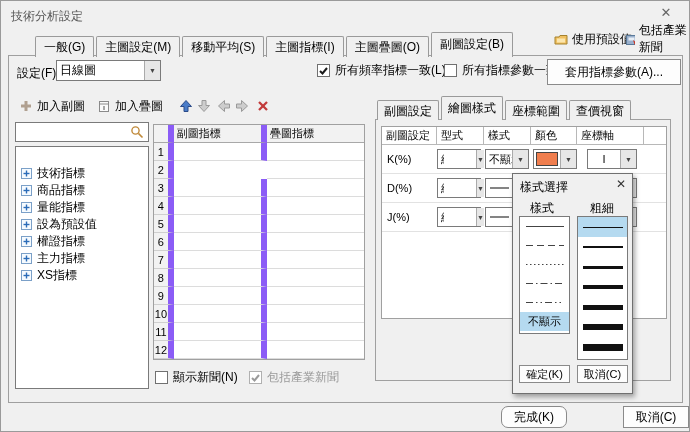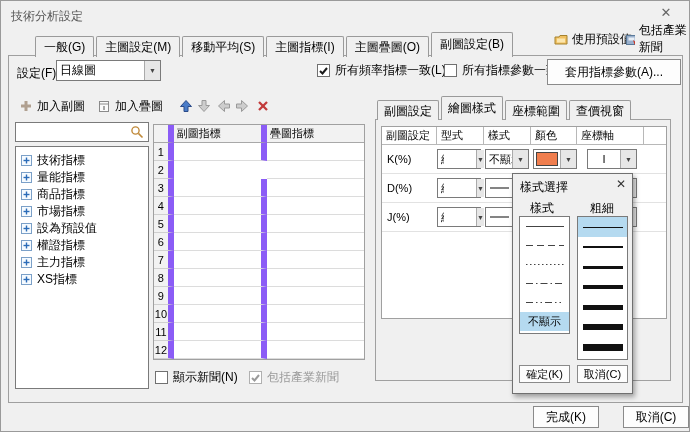--- a/index.html
+++ b/index.html
@@ -33,21 +33,21 @@
   .chk.disabled .box{border-color:#b0b0b0;color:#9a9a9a;}
   .btn{background:#fdfdfd;border:1px solid #8a8a8a;box-sizing:border-box;display:flex;align-items:center;justify-content:center;
        white-space:nowrap;}
   
   .ltoolbar{left:10px;top:40px;height:20px;display:flex;align-items:center;}
   .ltoolbar .lbl{margin:0 8px 0 4px;}
   .ltoolbar svg{flex:none;}
   
   .search{left:6px;top:66px;width:134px;height:20px;background:#fff;border:1px solid #7a7a7a;box-sizing:border-box;}
   .search svg{position:absolute;right:3px;top:2px;}
-  .tree{left:6px;top:90px;width:134px;height:243px;background:#fff;border:1px solid #7a7a7a;box-sizing:border-box;padding-top:5px;}
+  .tree{left:6px;top:90px;width:134px;height:243px;background:#fff;border:1px solid #7a7a7a;box-sizing:border-box;padding-top:18px;}
   .titem{display:flex;align-items:center;gap:5px;height:17px;padding-left:5px;}
   
   .grid{left:144px;top:68px;width:212px;background:#fff;border:1px solid #a0a0a0;box-sizing:border-box;}
   .grow{display:flex;height:18px;box-sizing:border-box;}
   .gcell{border-right:6px solid #8b5cf6;border-bottom:1px solid #dcdcdc;box-sizing:border-box;display:flex;align-items:center;
          padding:0 3px;font-size:11px;overflow:hidden;white-space:nowrap;}
   .ghead .gcell{background:#f2f2f2;border-bottom:1px solid #a8a8a8;}
   .cnum{width:20px;justify-content:center;background:#f2f2f2;border-bottom:1px solid #cfcfcf;padding:0;}
   .csub{width:94px;}
   .cover{width:98px;border-right:none;}
@@ -193,37 +193,29 @@
       <line x1="5.5" y1="2.5" x2="5.5" y2="8.5" stroke="#2b6cb8" stroke-width="1.4"></line>
     </svg>
     <span class="tlabel">技術指標</span>
   </div>
         <div class="titem">
     <svg width="11" height="11">
       <rect x="0.5" y="0.5" width="10" height="10" fill="#f6fbff" stroke="#7ba0c8"></rect>
       <line x1="2.5" y1="5.5" x2="8.5" y2="5.5" stroke="#2b6cb8" stroke-width="1.4"></line>
       <line x1="5.5" y1="2.5" x2="5.5" y2="8.5" stroke="#2b6cb8" stroke-width="1.4"></line>
     </svg>
+    <span class="tlabel">商品指標</span>
+  </div>
+        <div class="titem">
+    <svg width="11" height="11">
+      <rect x="0.5" y="0.5" width="10" height="10" fill="#f6fbff" stroke="#7ba0c8"></rect>
+      <line x1="2.5" y1="5.5" x2="8.5" y2="5.5" stroke="#2b6cb8" stroke-width="1.4"></line>
+      <line x1="5.5" y1="2.5" x2="5.5" y2="8.5" stroke="#2b6cb8" stroke-width="1.4"></line>
+    </svg>
     <span class="tlabel">量能指標</span>
-  </div>
-        <div class="titem">
-    <svg width="11" height="11">
-      <rect x="0.5" y="0.5" width="10" height="10" fill="#f6fbff" stroke="#7ba0c8"></rect>
-      <line x1="2.5" y1="5.5" x2="8.5" y2="5.5" stroke="#2b6cb8" stroke-width="1.4"></line>
-      <line x1="5.5" y1="2.5" x2="5.5" y2="8.5" stroke="#2b6cb8" stroke-width="1.4"></line>
-    </svg>
-    <span class="tlabel">商品指標</span>
-  </div>
-        <div class="titem">
-    <svg width="11" height="11">
-      <rect x="0.5" y="0.5" width="10" height="10" fill="#f6fbff" stroke="#7ba0c8"></rect>
-      <line x1="2.5" y1="5.5" x2="8.5" y2="5.5" stroke="#2b6cb8" stroke-width="1.4"></line>
-      <line x1="5.5" y1="2.5" x2="5.5" y2="8.5" stroke="#2b6cb8" stroke-width="1.4"></line>
-    </svg>
-    <span class="tlabel">市場指標</span>
   </div>
         <div class="titem">
     <svg width="11" height="11">
       <rect x="0.5" y="0.5" width="10" height="10" fill="#f6fbff" stroke="#7ba0c8"></rect>
       <line x1="2.5" y1="5.5" x2="8.5" y2="5.5" stroke="#2b6cb8" stroke-width="1.4"></line>
       <line x1="5.5" y1="2.5" x2="5.5" y2="8.5" stroke="#2b6cb8" stroke-width="1.4"></line>
     </svg>
     <span class="tlabel">設為預設值</span>
   </div>
         <div class="titem">
@@ -476,15 +468,15 @@
   </div>
           <div class="witem">
     <div class="wline" style="height: 7px;"></div>
   </div>
         </div>
       <div class="btn pbtn" style="left:6px;">確定(K)</div>
       <div class="btn pbtn" style="left:64px;">取消(C)</div>
     </div>
   </div>
 
-  <div class="abs btn fbtn" style="left:532px;top:405px;">完成(K)</div>
+  <div class="abs btn fbtn" style="left:500px;top:405px;border-radius:7px;">完成(K)</div>
   <div class="abs btn fbtn" style="left:622px;top:405px;">取消(C)</div>
 </div>
 
 </body></html>

